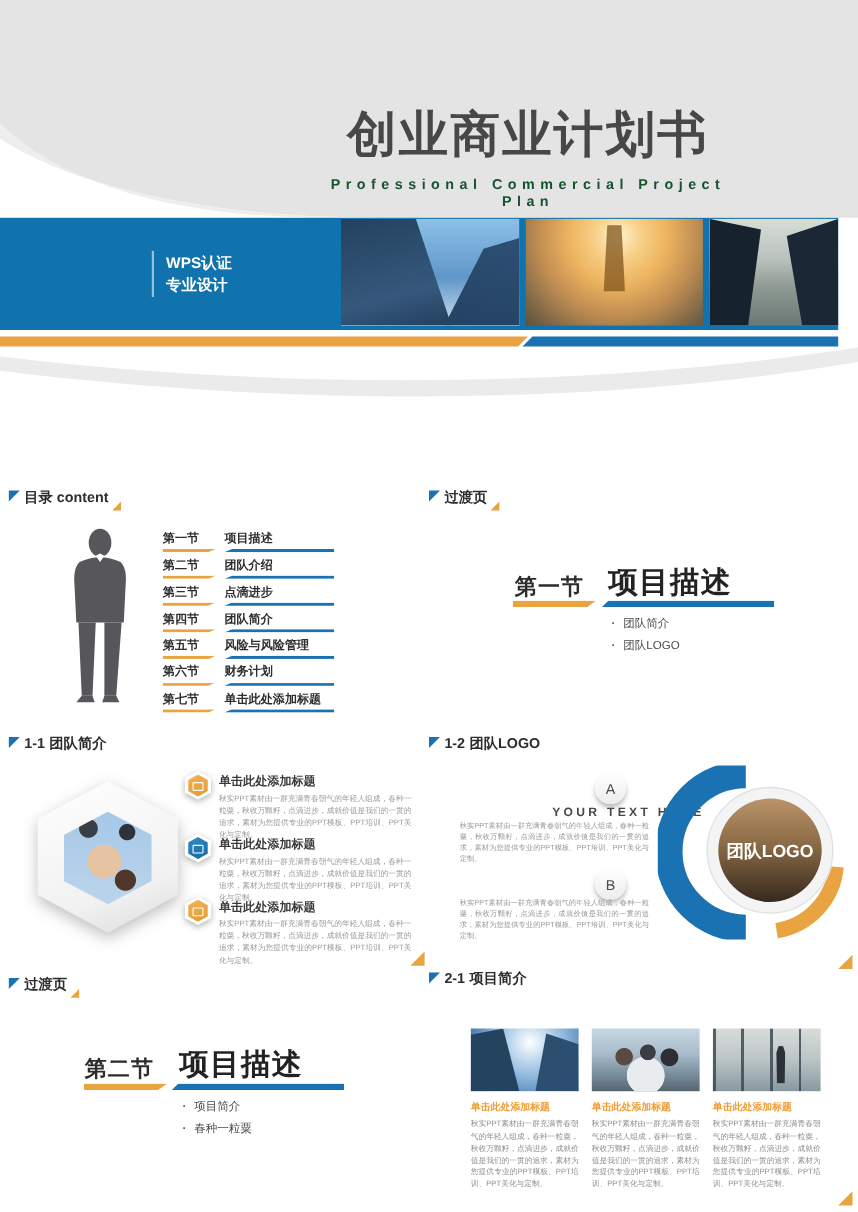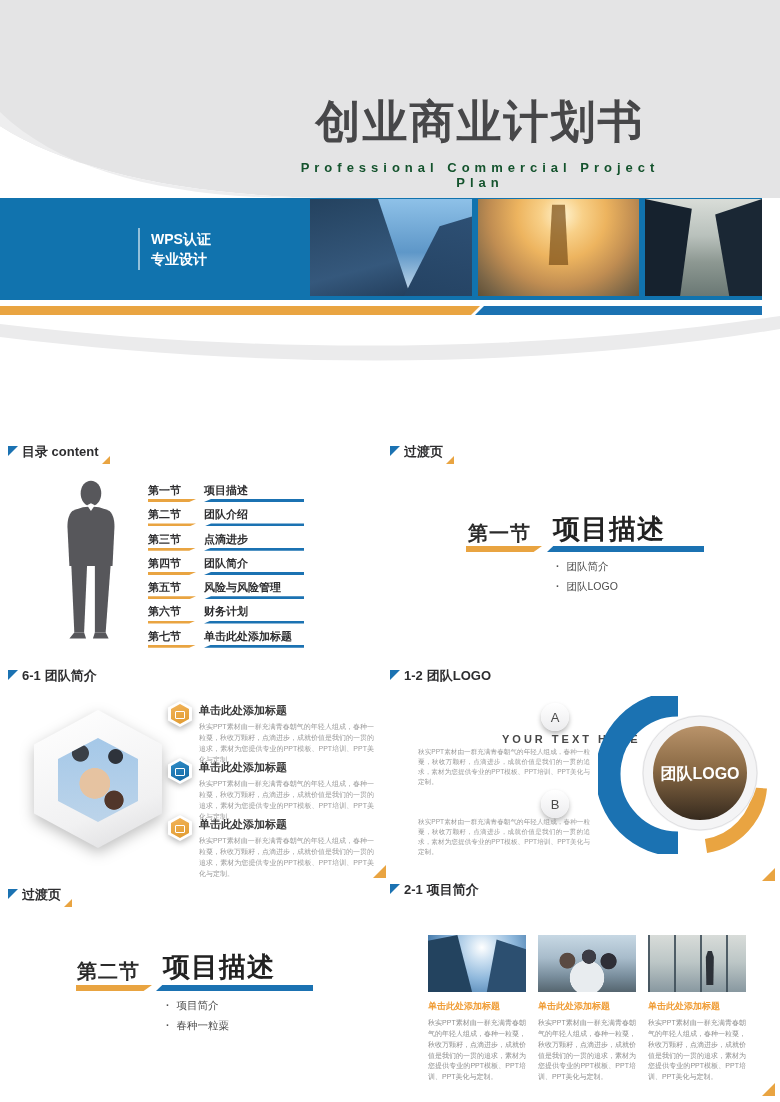--- a/index.html
+++ b/index.html
@@ -226,21 +226,21 @@
   <div class="bar-o-big" style="left:466px;top:546px;width:76px;"></div>
   <div class="trans-title" style="left:553px;top:511px;">项目描述</div>
   <div class="bar-b-big" style="left:547px;top:546px;width:157px;"></div>
   <div class="bullets" style="left:556px;top:560px;">
     <div class="b">团队简介</div>
     <div class="b">团队LOGO</div>
   </div>
 
   <div class="sh" style="left:8px;top:669px;">
     <span class="tri-b"></span>
-    <span class="txt">6-1</span>
+    <span class="txt">1-1</span>
     <span class="txt">团队简介</span>
   </div>
   <div class="hex-wrap" style="left:34px;top:710px;">
     <div class="hex hex-big">
       <div class="hex hex-photo"></div>
     </div>
   </div>
 
   <div class="item" style="top:701px;">
     <div class="item-ico-wrap">

